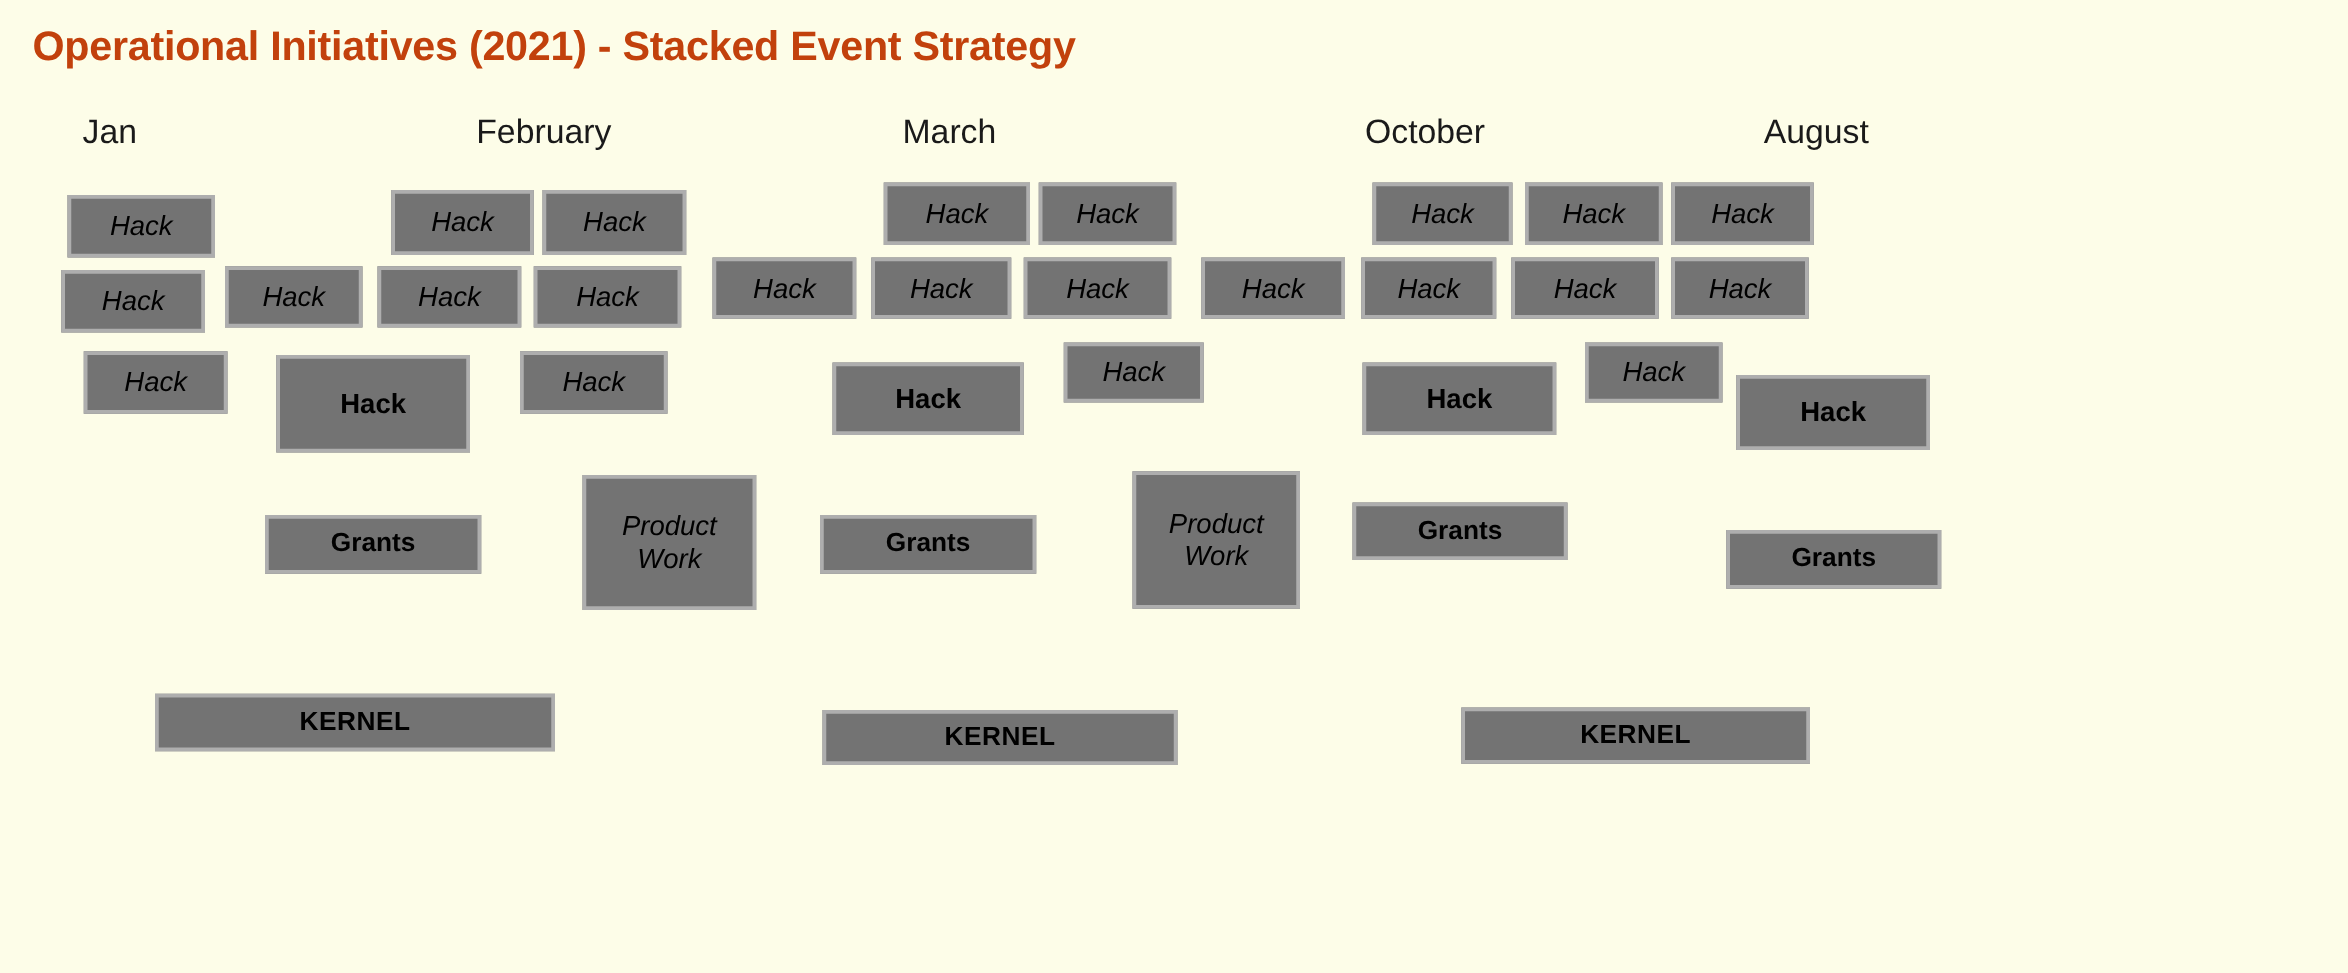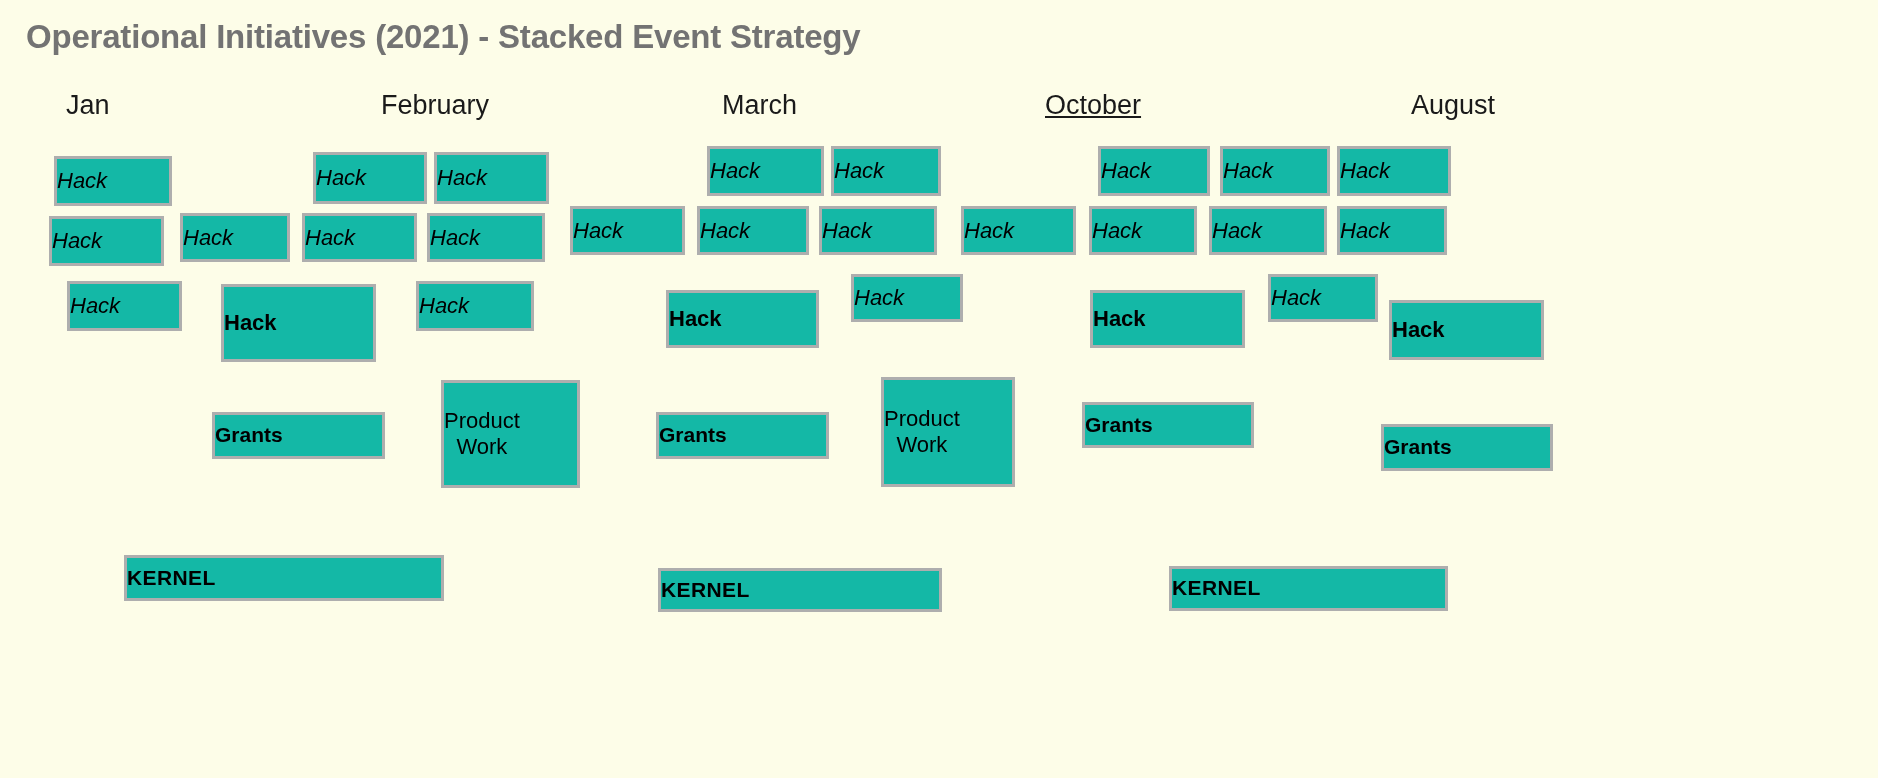--- a/index.html
+++ b/index.html
@@ -19,39 +19,40 @@
     width: 1878px;
     height: 778px;
     background: #fdfde8;
   }
   #chart-title {
     position: absolute;
     left: 26px;
     top: 18px;
     font-size: 33px;
     font-weight: bold;
-    color: #737373;
+    color: #c2410c;
     letter-spacing: -0.2px;
     white-space: nowrap;
   }
   .axis-label {
     position: absolute;
     font-size: 27px;
     font-weight: normal;
     color: #1a1a1a;
     white-space: nowrap;
     margin-left: 40px;
   }
   .evt {
     position: absolute;
     box-sizing: border-box;
     border: 3px solid #aeaeae;
-    background: #14b8a6;
+    background: #737373;
     display: flex;
     align-items: center;
+    justify-content: center;
     text-align: center;
     color: #000000;
     line-height: 1.18;
   }
   .evt.hack-sm {
     font-size: 22px;
     font-style: italic;
     font-weight: normal;
   }
   .evt.hack-lg {
@@ -59,21 +60,23 @@
     font-style: normal;
     font-weight: bold;
   }
   .evt.grants {
     font-size: 21px;
     font-style: normal;
     font-weight: bold;
   }
   .evt.product {
     font-size: 22px;
+    font-style: italic;
     font-weight: normal;
+    margin-left: 25px;
   }
   .evt.kernel {
     font-size: 21px;
     font-style: normal;
     font-weight: bold;
     letter-spacing: 0.4px;
   }
   .evt span {
     display: block;
   }
@@ -82,21 +85,21 @@
 <body>
 
 <div id="canvas">
 
   <div id="chart-title">Operational Initiatives (2021) - Stacked Event Strategy</div>
 
   <div id="axis-labels">
       <div class="axis-label" style="left: 26px; top: 90px;">Jan</div>
       <div class="axis-label" style="left: 341px; top: 90px;">February</div>
       <div class="axis-label" style="left: 682px; top: 90px;">March</div>
-      <div class="axis-label" style="left: 1005px; top: 90px; text-decoration: underline;">October</div>
+      <div class="axis-label" style="left: 1052px; top: 90px;">October</div>
       <div class="axis-label" style="left: 1371px; top: 90px;">August</div>
     </div>
 
   <div id="events-layer">
       <div class="evt hack-sm" style="left: 54px; top: 156px; width: 118px; height: 50px;">
         <div>Hack</div>
       </div>
       <div class="evt hack-sm" style="left: 313px; top: 152px; width: 114px; height: 52px;">
         <div>Hack</div>
       </div>

